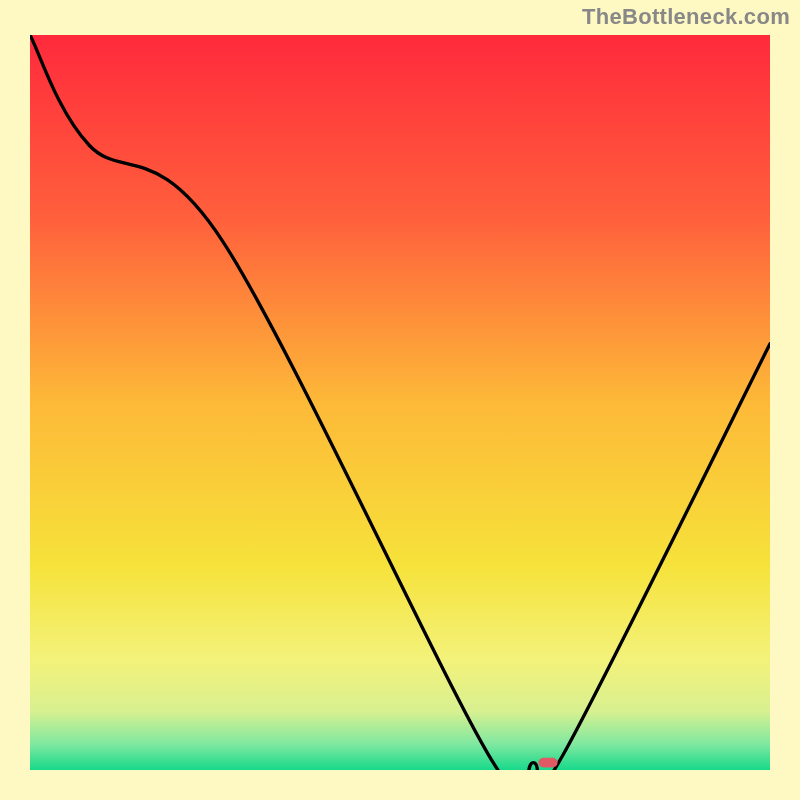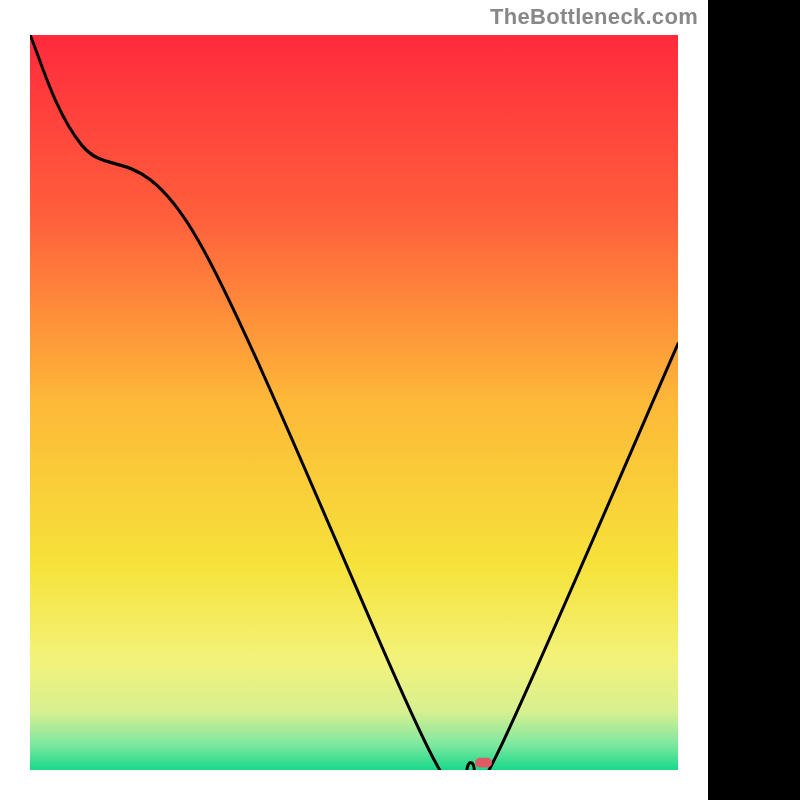--- a/index.html
+++ b/index.html
@@ -5,23 +5,23 @@
   html, body {
     margin: 0;
     padding: 0;
     width: 800px;
     height: 800px;
     background: #000;
     font-family: Arial, Helvetica, sans-serif;
   }
   .frame {
     position: relative;
-    width: 708px;
+    width: 800px;
     height: 800px;
-    background: #ffffff;
+    background: #fef9c3;
   }
   .watermark {
     position: absolute;
     top: 4px;
     right: 10px;
     color: #888;
     font-size: 22px;
     font-weight: 600;
     letter-spacing: 0.3px;
     z-index: 5;

